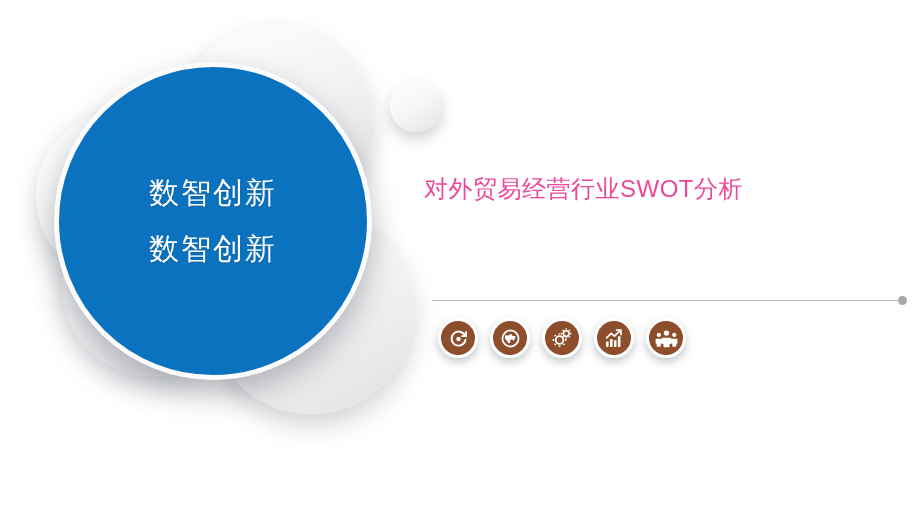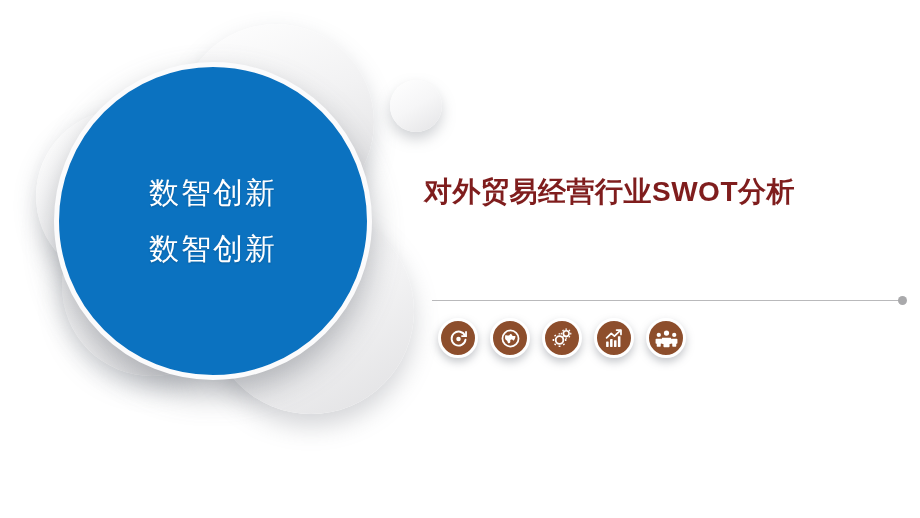--- a/index.html
+++ b/index.html
@@ -112,23 +112,23 @@
     left: 424px;
     top: 0;
     width: 496px;
     height: 518px;
   }
   .title {
     position: absolute;
     left: 0;
     top: 172px;
     width: 450px;
-    font-size: 28px;
-    font-weight: bold;
-    color: #7f1d1d;
+    font-size: 24px;
+    font-weight: normal;
+    color: #ec4899;
     line-height: 1.42;
     letter-spacing: 0.5px;
   }
   .rule-wrap {
     position: absolute;
     left: 8px;
     top: 296px;
     width: 484px;
     height: 10px;
   }

